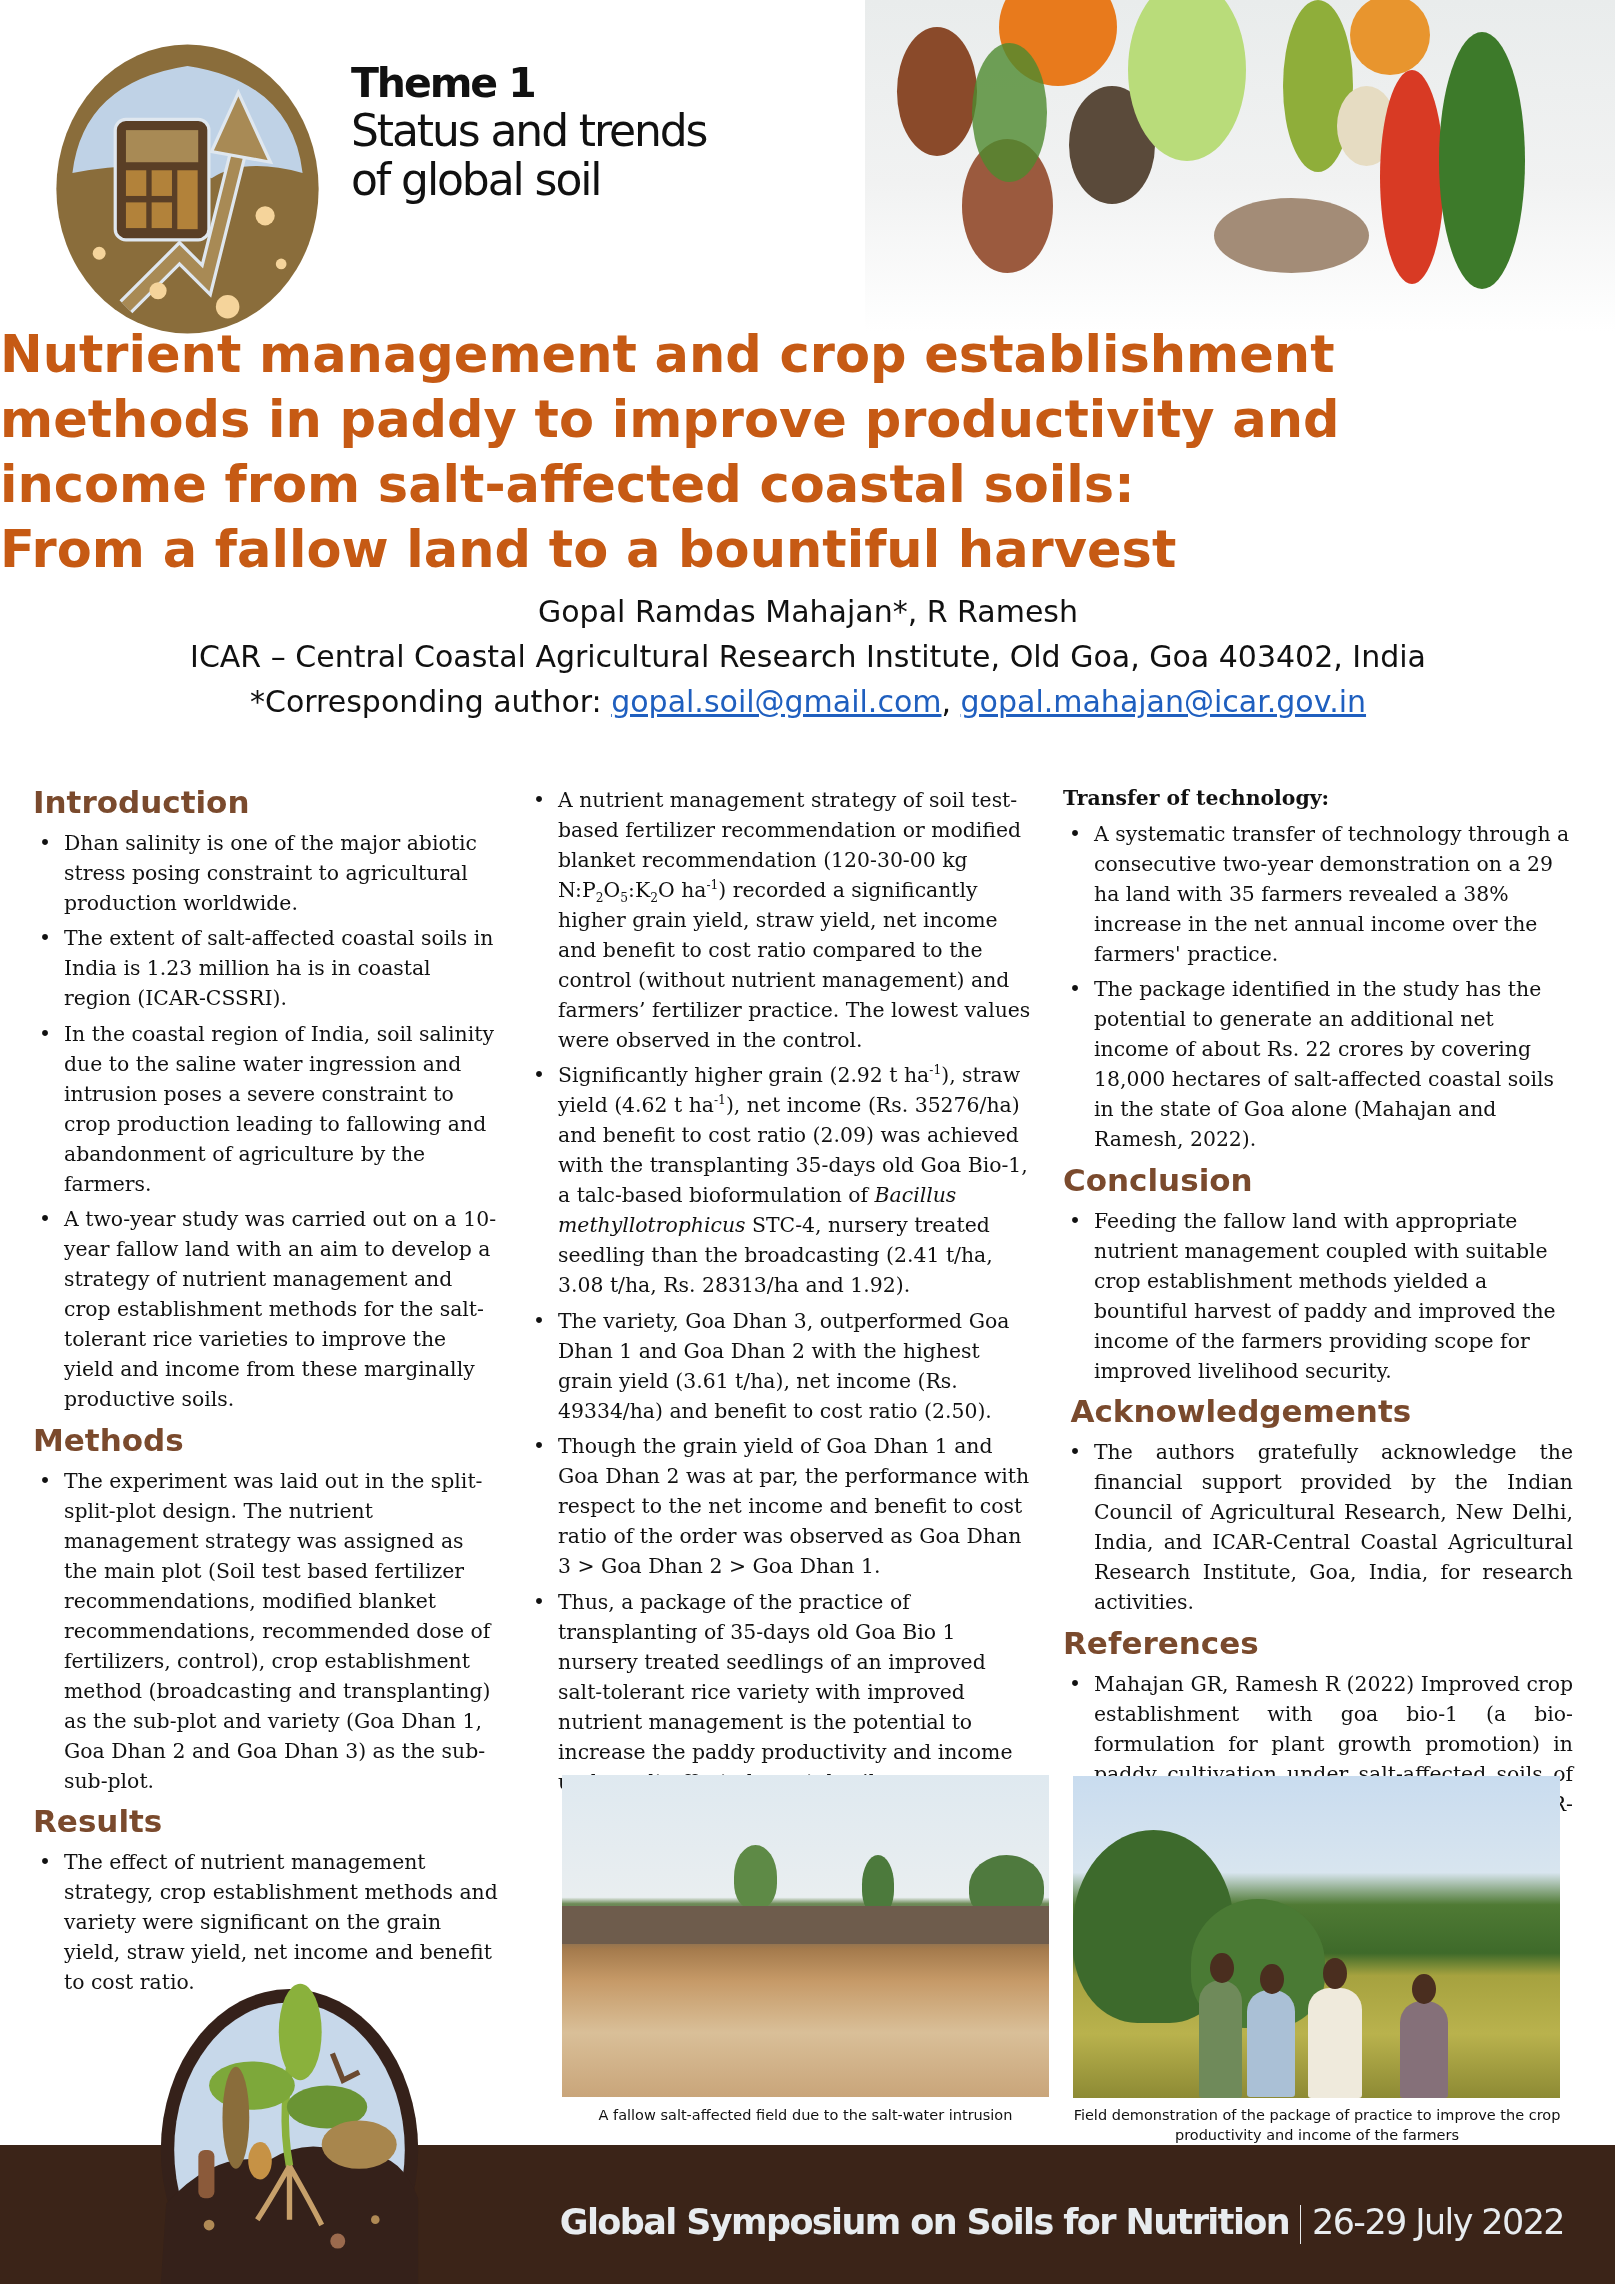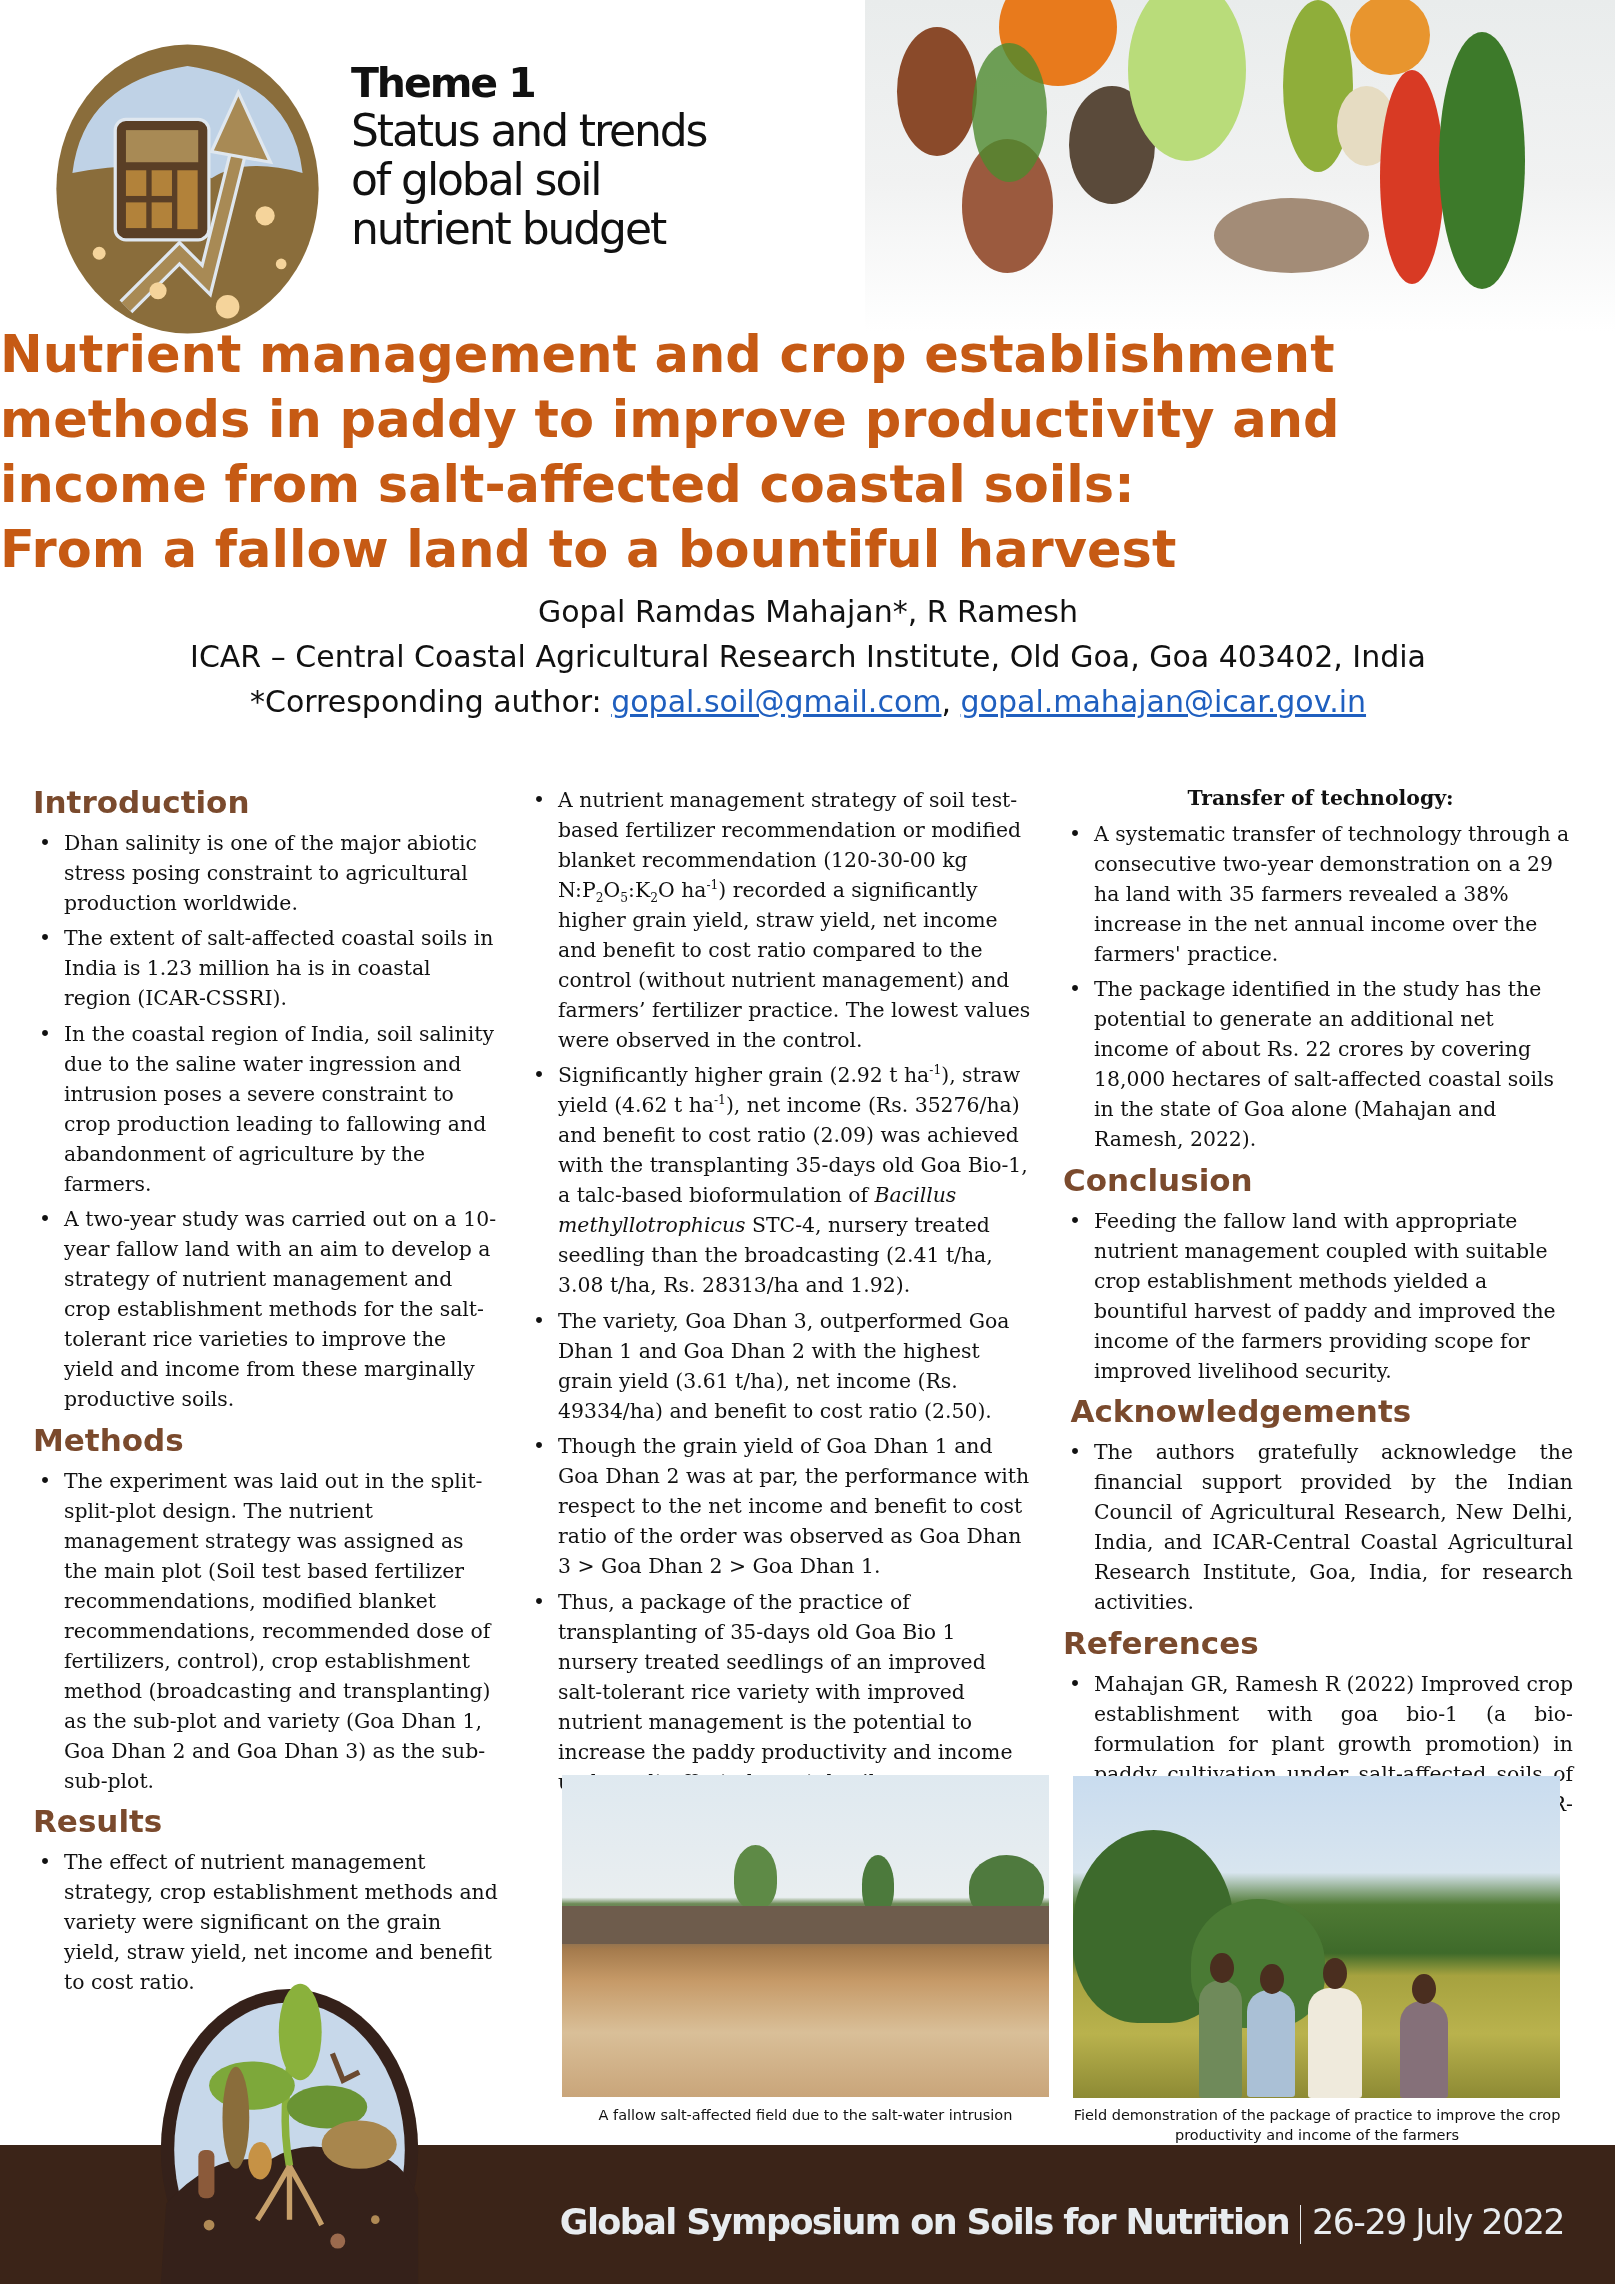--- a/index.html
+++ b/index.html
@@ -40,21 +40,21 @@
   
   .col { position: absolute; top: 780px; font-size: 20.4px; line-height: 30px; }
   .col.left  { left: 33px;  width: 472px; }
   .col.mid   { left: 527px; width: 512px; top: 780px; }
   .col.right { left: 1063px; width: 515px; top: 780px; }
 
   .sec-h {
     font-family: "DejaVu Sans", sans-serif; font-weight: bold;
     color: #7a4a2d; font-size: 31px; line-height: 41px; margin: 2.1px 0 4.3px 0;
   }
-  .sub-h { font-weight: bold; font-size: 20.4px; line-height: 32px; margin: 2.1px 0 3.2px 0; text-align: center; }
+  .sub-h { font-weight: bold; font-size: 20.4px; line-height: 32px; margin: 2.1px 0 3.2px 0; }
   ul.bl { list-style: none; margin: 5px; padding: 0; }
   ul.bl li {
     position: relative; padding-left: 26px; margin-bottom: 5.4px;
   }
   ul.bl li::before {
     content: "•"; position: absolute; left: 1.1px; top: 0;
   }
   .just li { text-align: justify; }
   sup, sub { font-size: 0.6em; line-height: 0; }
 
@@ -125,21 +125,20 @@
     <circle cx="200" cy="470" r="16" fill="#f5d49b"></circle>
     <circle cx="400" cy="330" r="18" fill="#f5d49b"></circle>
     <circle cx="330" cy="500" r="22" fill="#f5d49b"></circle>
     <circle cx="430" cy="420" r="10" fill="#f5d49b"></circle>
 </svg>
 
 <div class="theme-text">
   <div class="t1">Theme 1</div>
   <div class="t2">Status and trends</div>
   <div class="t2">of global soil</div>
-  <div class="t2">nutrient budget</div>
 </div>
 
 <div class="title">
   <div>Nutrient management and crop establishment</div>
   <div>methods in paddy to improve productivity and</div>
   <div>income from salt-affected coastal soils:</div>
   <div>From a fallow land to a bountiful harvest</div>
 </div>
 
 <div class="authors">

